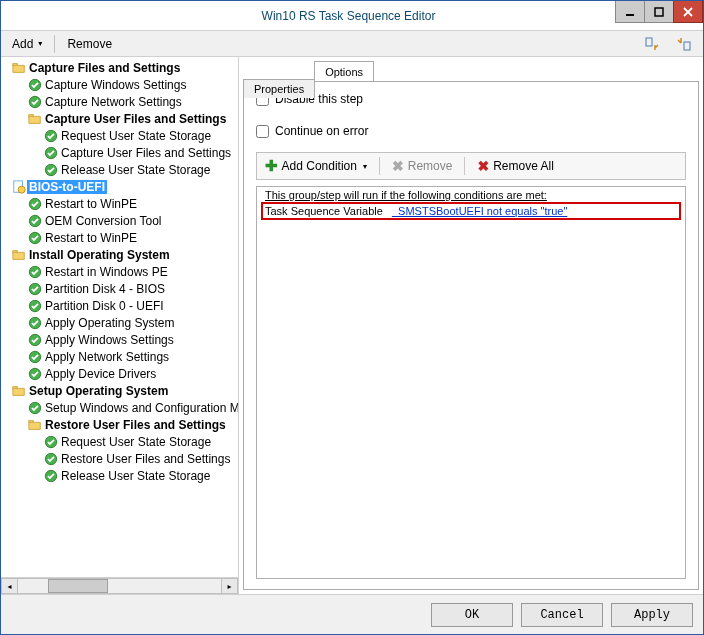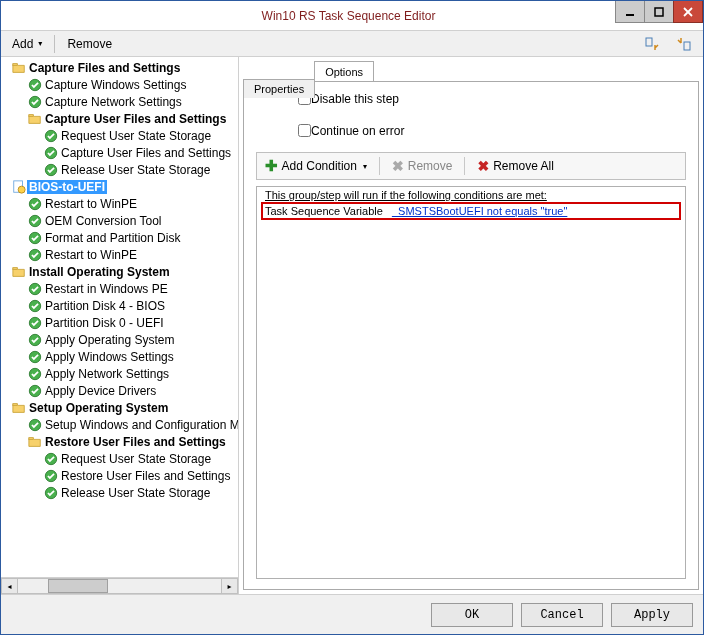--- a/index.html
+++ b/index.html
@@ -18,21 +18,21 @@
     background: #fff;
     border-bottom: 1px solid #d0d0d0;
     display: flex;
     align-items: center;
     position: relative;
   }
   .titlebar-title {
     flex: 1;
     text-align: center;
     font-size: 12px;
-    color: #7f1d1d;
+    color: #0c4a6e;
     padding-left: 80px;
   }
   .window-controls {
     display: flex;
     height: 100%;
   }
   .win-btn {
     width: 30px;
     height: 22px;
     border: 1px solid #888;
@@ -139,24 +139,24 @@
   .tab-content {
     flex:1;
     border:1px solid #aaa;
     background:#fff;
     padding: 10px 12px;
     display:flex;
     flex-direction:column;
   }
   .checkbox-row {
     display:flex;
-    align-items:flex-start;
+    align-items:center;
+    gap:6px;
     margin-bottom: 18px;
     font-size:12px;
-    margin-left:42px;
   }
   .checkbox-row input { width:13px; height:13px; margin:0;}
   .cond-toolbar {
     border:1px solid #c0c0c0;
     background:#f7f7f7;
     padding: 3px 4px;
     display:flex;
     align-items:center;
     gap:8px;
     margin-bottom:6px;
@@ -361,29 +361,20 @@
           </span>
           <span class="label">OEM Conversion Tool</span>
         </div>
         <div class="tree-row indent-2">
           <span class="icon check-icon">
             <svg viewBox="0 0 16 16">
               <circle cx="8" cy="8" r="6.5" fill="#49b04d" stroke="#2d7a30"></circle>
               <path d="M4.5 8 l2.2 2.2 L11.5 5.5" fill="none" stroke="#fff" stroke-width="2"></path>
             </svg>
           </span>
-          <span class="label">Format and Partition Disk</span>
-        </div>
-        <div class="tree-row indent-2">
-          <span class="icon check-icon">
-            <svg viewBox="0 0 16 16">
-              <circle cx="8" cy="8" r="6.5" fill="#49b04d" stroke="#2d7a30"></circle>
-              <path d="M4.5 8 l2.2 2.2 L11.5 5.5" fill="none" stroke="#fff" stroke-width="2"></path>
-            </svg>
-          </span>
           <span class="label">Restart to WinPE</span>
         </div>
         <div class="tree-row indent-1 bold">
           <span class="icon folder-icon">
             <svg viewBox="0 0 16 16">
               <path d="M1 4 h5 l1 1 h7 v8 h-13 z" fill="#f7d16b" stroke="#c9a33a"></path>
               <rect x="1" y="3" width="5" height="2" fill="#f7d16b" stroke="#c9a33a"></rect>
             </svg>
           </span>
           <span class="label">Install Operating System</span>

